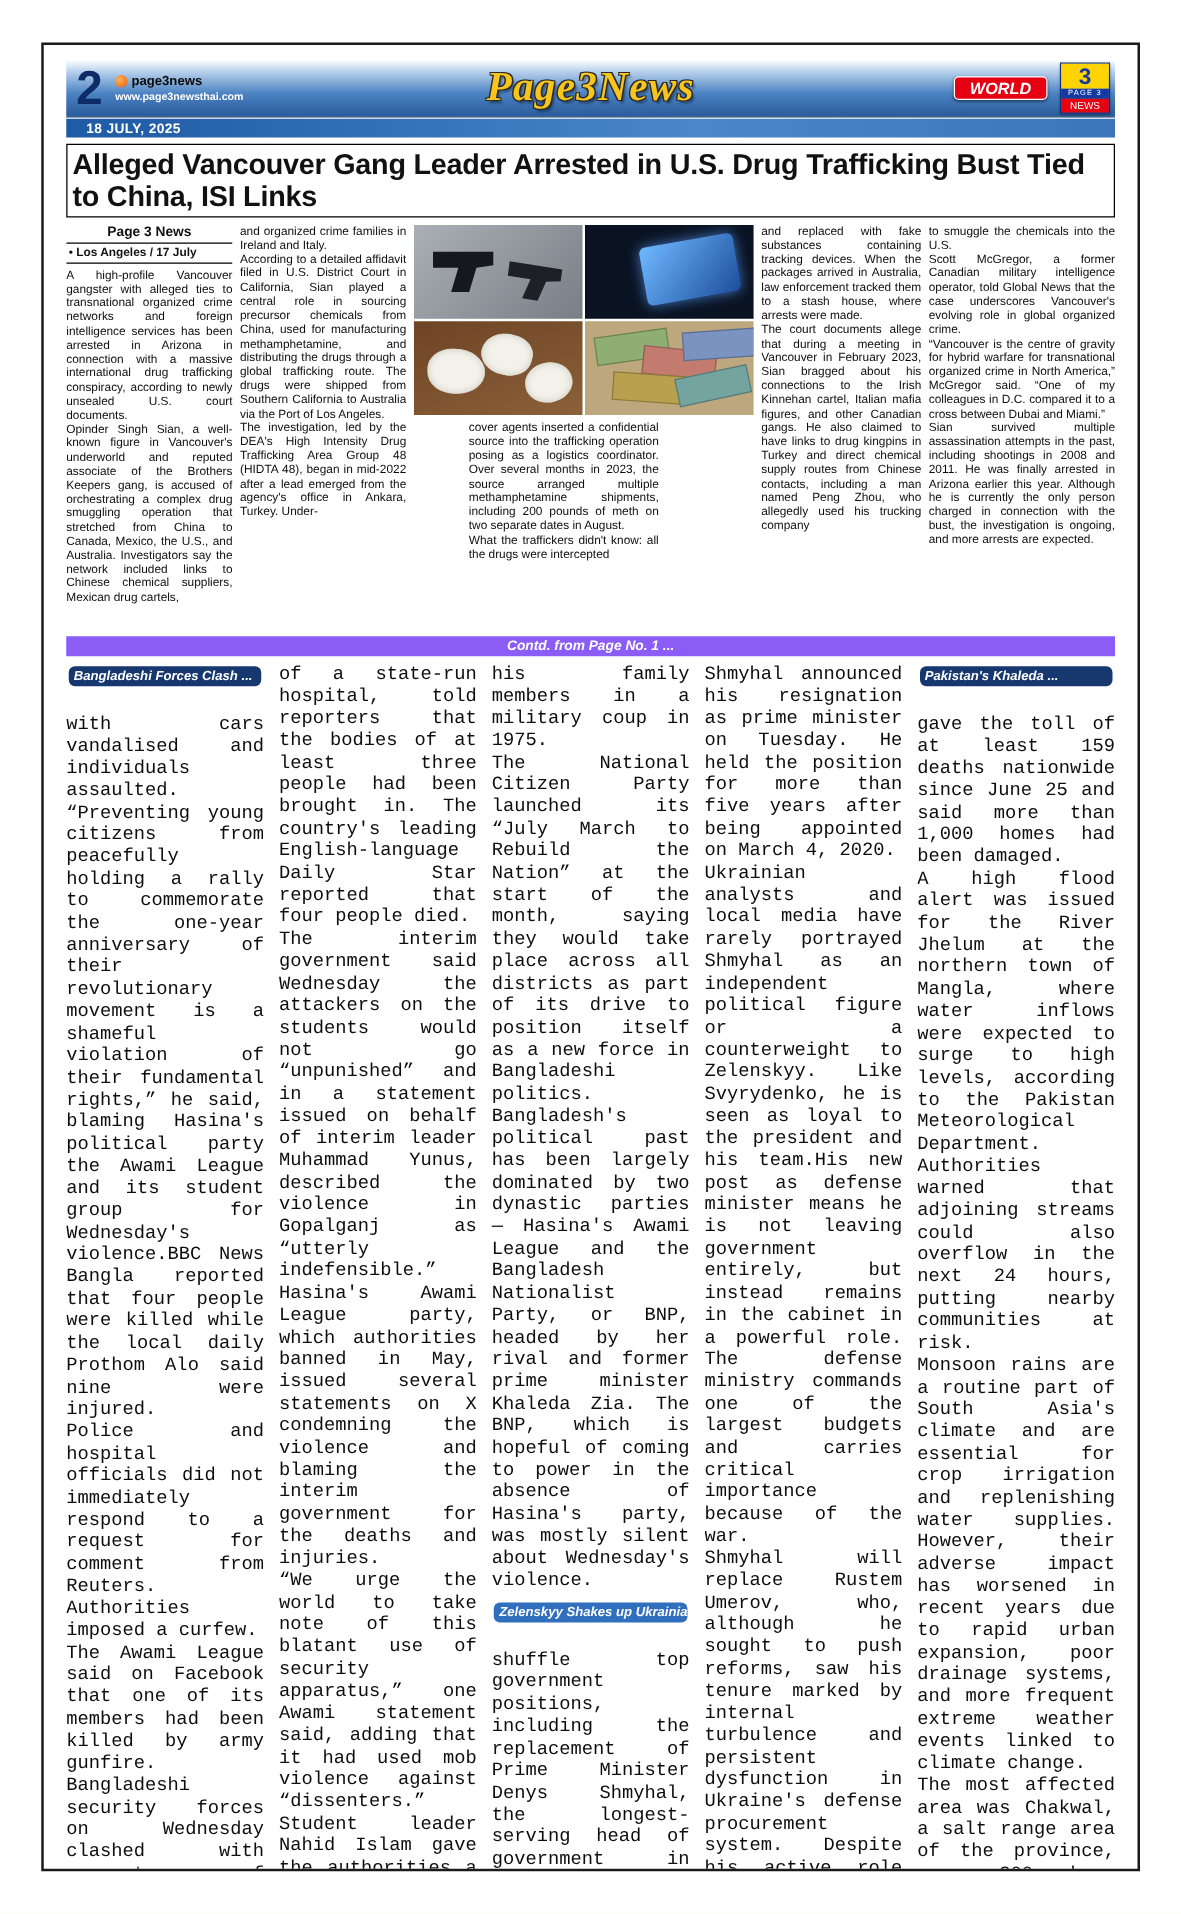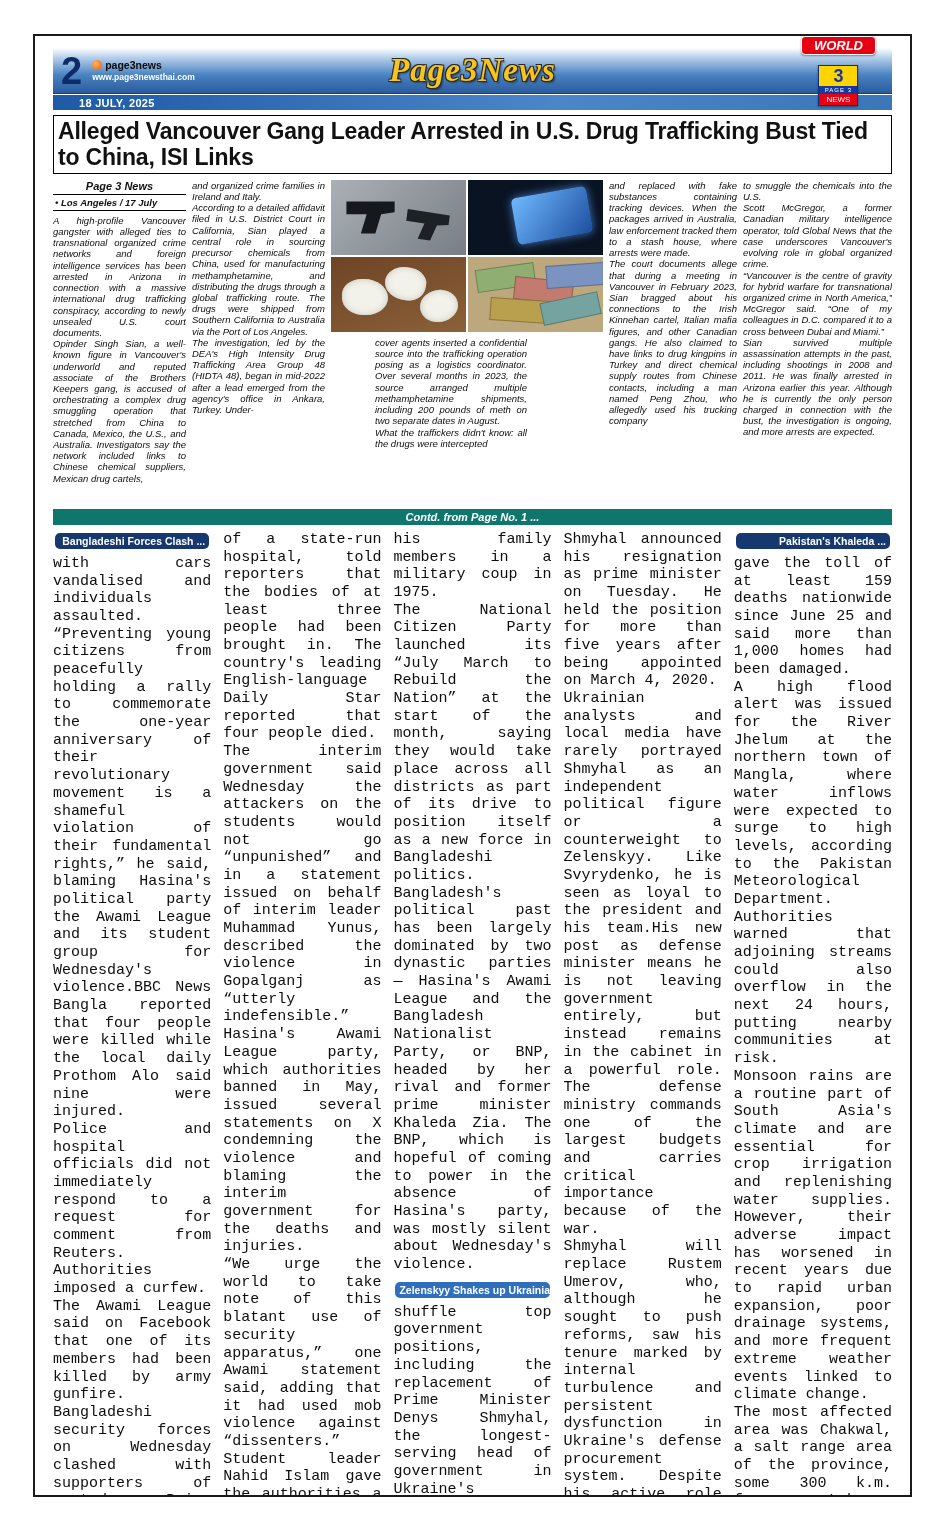--- a/index.html
+++ b/index.html
@@ -24,40 +24,40 @@
   .brand-icon { width:10px; height:10px; border-radius:50%;
     background: radial-gradient(circle at 35% 35%, #ffb25e, #e85d04); display:inline-block; }
   .brand-name { font-size:10.5px; font-weight:bold; color:#0a0a0a; }
   .brand-url { font-size:8.5px; color:#ffffff; font-weight:bold;text-align:center; }
   .masthead {
     position:absolute; left:0; right:0; text-align:center; pointer-events:none;
     font-family:"Liberation Serif", serif; font-weight:bold; font-style:italic;
     font-size:33px; color:#f7c51e; letter-spacing:1px;
     text-shadow:-1px -1px 0 #2a2a2a, 1px -1px 0 #2a2a2a, -1px 1px 0 #2a2a2a, 1px 1px 0 #2a2a2a, 2px 2px 2px rgba(0,0,0,.45);
   }
-  .right-group { margin-left:auto; display:flex; align-items:center; gap:10px; padding-right:16px; position:relative; z-index:2;flex-direction:column; }
+  .right-group { margin-left:auto; display:flex; align-items:center; gap:10px; padding-right:4px; position:relative; z-index:2; }
   .world-badge {
     background:#e60012; color:#fff; font-weight:bold; font-style:italic; font-size:13px;
     padding:1px 12px; border-radius:4px; border:1px solid #ffffff; box-shadow:0 1px 2px rgba(0,0,0,.4);
   }
   .logo { width:40px; border:1px solid #10307a; box-shadow:0 1px 2px rgba(0,0,0,.4); }
   .logo-3 { background:#ffd400; color:#1439a0; font-weight:800; font-size:18px; text-align:center; height:20px; line-height:20px; }
   .logo-page { background:#1439a0; color:#fff; font-size:6px; letter-spacing:1px; text-align:center; height:8px; line-height:8px; }
   .logo-news { background:#e60012; color:#fff; font-weight:normal; font-size:8px; text-align:center; height:11px; line-height:11px; }
   .datebar {
-    margin-top:1px; height:15px; display:flex; align-items:center; padding-left:26px;
+    margin-top:1px; height:15px; display:flex; align-items:center; padding-left:16px;
     background: linear-gradient(90deg,#1e5aa5,#4a86c8 60%, #3a76b8);
     color:#fff; font-weight:bold; font-size:11px; letter-spacing:.3px;
   }
   
   .headline-box { margin-top:5px; border:1.5px solid #000; padding:2px 4px; }
   .headline { font-size:23px; font-weight:bold; text-align:left; letter-spacing:-.2px; line-height:1.15; }
   
   .top-article { display:flex; gap:6px; margin-top:6px; height:324px; overflow:hidden; }
-  .top-article .col { overflow:hidden;font-style:italic; }
+  .top-article .col { overflow:hidden; }
   .c1 { width:133px; flex:none; }
   .c2 { width:133px; flex:none; }
   .cmid { width:272px; flex:none; }
   .c5 { width:128px; flex:none; }
   .c6 { width:149px; flex:none; }
   .body {
     font-size:9.5px; line-height:1.18; text-align:justify; white-space:pre-line; color:#0d0d0d;
   }
   .source { text-align:center; font-weight:bold; font-size:11px; padding-bottom:2px; border-bottom:1px solid #000; }
   .byline { font-weight:bold; font-size:9.5px; padding:2px 0 2px 2px; border-bottom:1px solid #000; margin-bottom:4px; }
@@ -78,29 +78,29 @@
   .ph-cash .bill { position:absolute; width:44%; height:30%; border:1px solid rgba(0,0,0,.25); }
   .bill1 { left:6%; top:12%; background:#8fae72; transform:rotate(-8deg); }
   .bill2 { left:34%; top:30%; background:#c27b6e; transform:rotate(6deg); }
   .bill3 { left:58%; top:10%; background:#7a93c0; transform:rotate(-4deg); }
   .bill4 { left:16%; top:56%; background:#b8a04e; transform:rotate(4deg); }
   .bill5 { left:54%; top:54%; background:#74a3a0; transform:rotate(-12deg); }
   .midtext { width:152px; margin-left:44px; }
   
   .contd {
     margin-top:5px; height:16px; line-height:16px; text-align:center;
-    background:#0f766e; color:#fff; font-weight:bold; font-style:italic; font-size:11px;
+    background:#8b5cf6; color:#fff; font-weight:bold; font-style:italic; font-size:11px;
   }
   
   .bottom { display:flex; gap:12px; margin-top:6px; height:978px; overflow:hidden; }
   .bcol { flex:1 1 0; overflow:hidden; }
   .bottom .body { font-size:15px;font-family:Liberation Mono, monospace; }
   .chip {
-    display:block; color:#fff; font-weight:bold; font-size:10.5px;
-    text-align:right; border-radius:5px; padding:2px 4px; margin:2px 2px 6px 2px;
+    display:block; color:#fff; font-weight:bold; font-style:italic; font-size:10.5px;
+    text-align:left; border-radius:5px; padding:2px 4px; margin:2px 2px 22px 2px;
     white-space:nowrap; overflow:hidden;
   }
   .chip.navy { background:#17386f; }
   .chip.blue { background:#2f6fbe; margin-top:8px; }
 </style>
 </head>
 <body>
 
 <div class="canvas">
   <div class="sheet">

